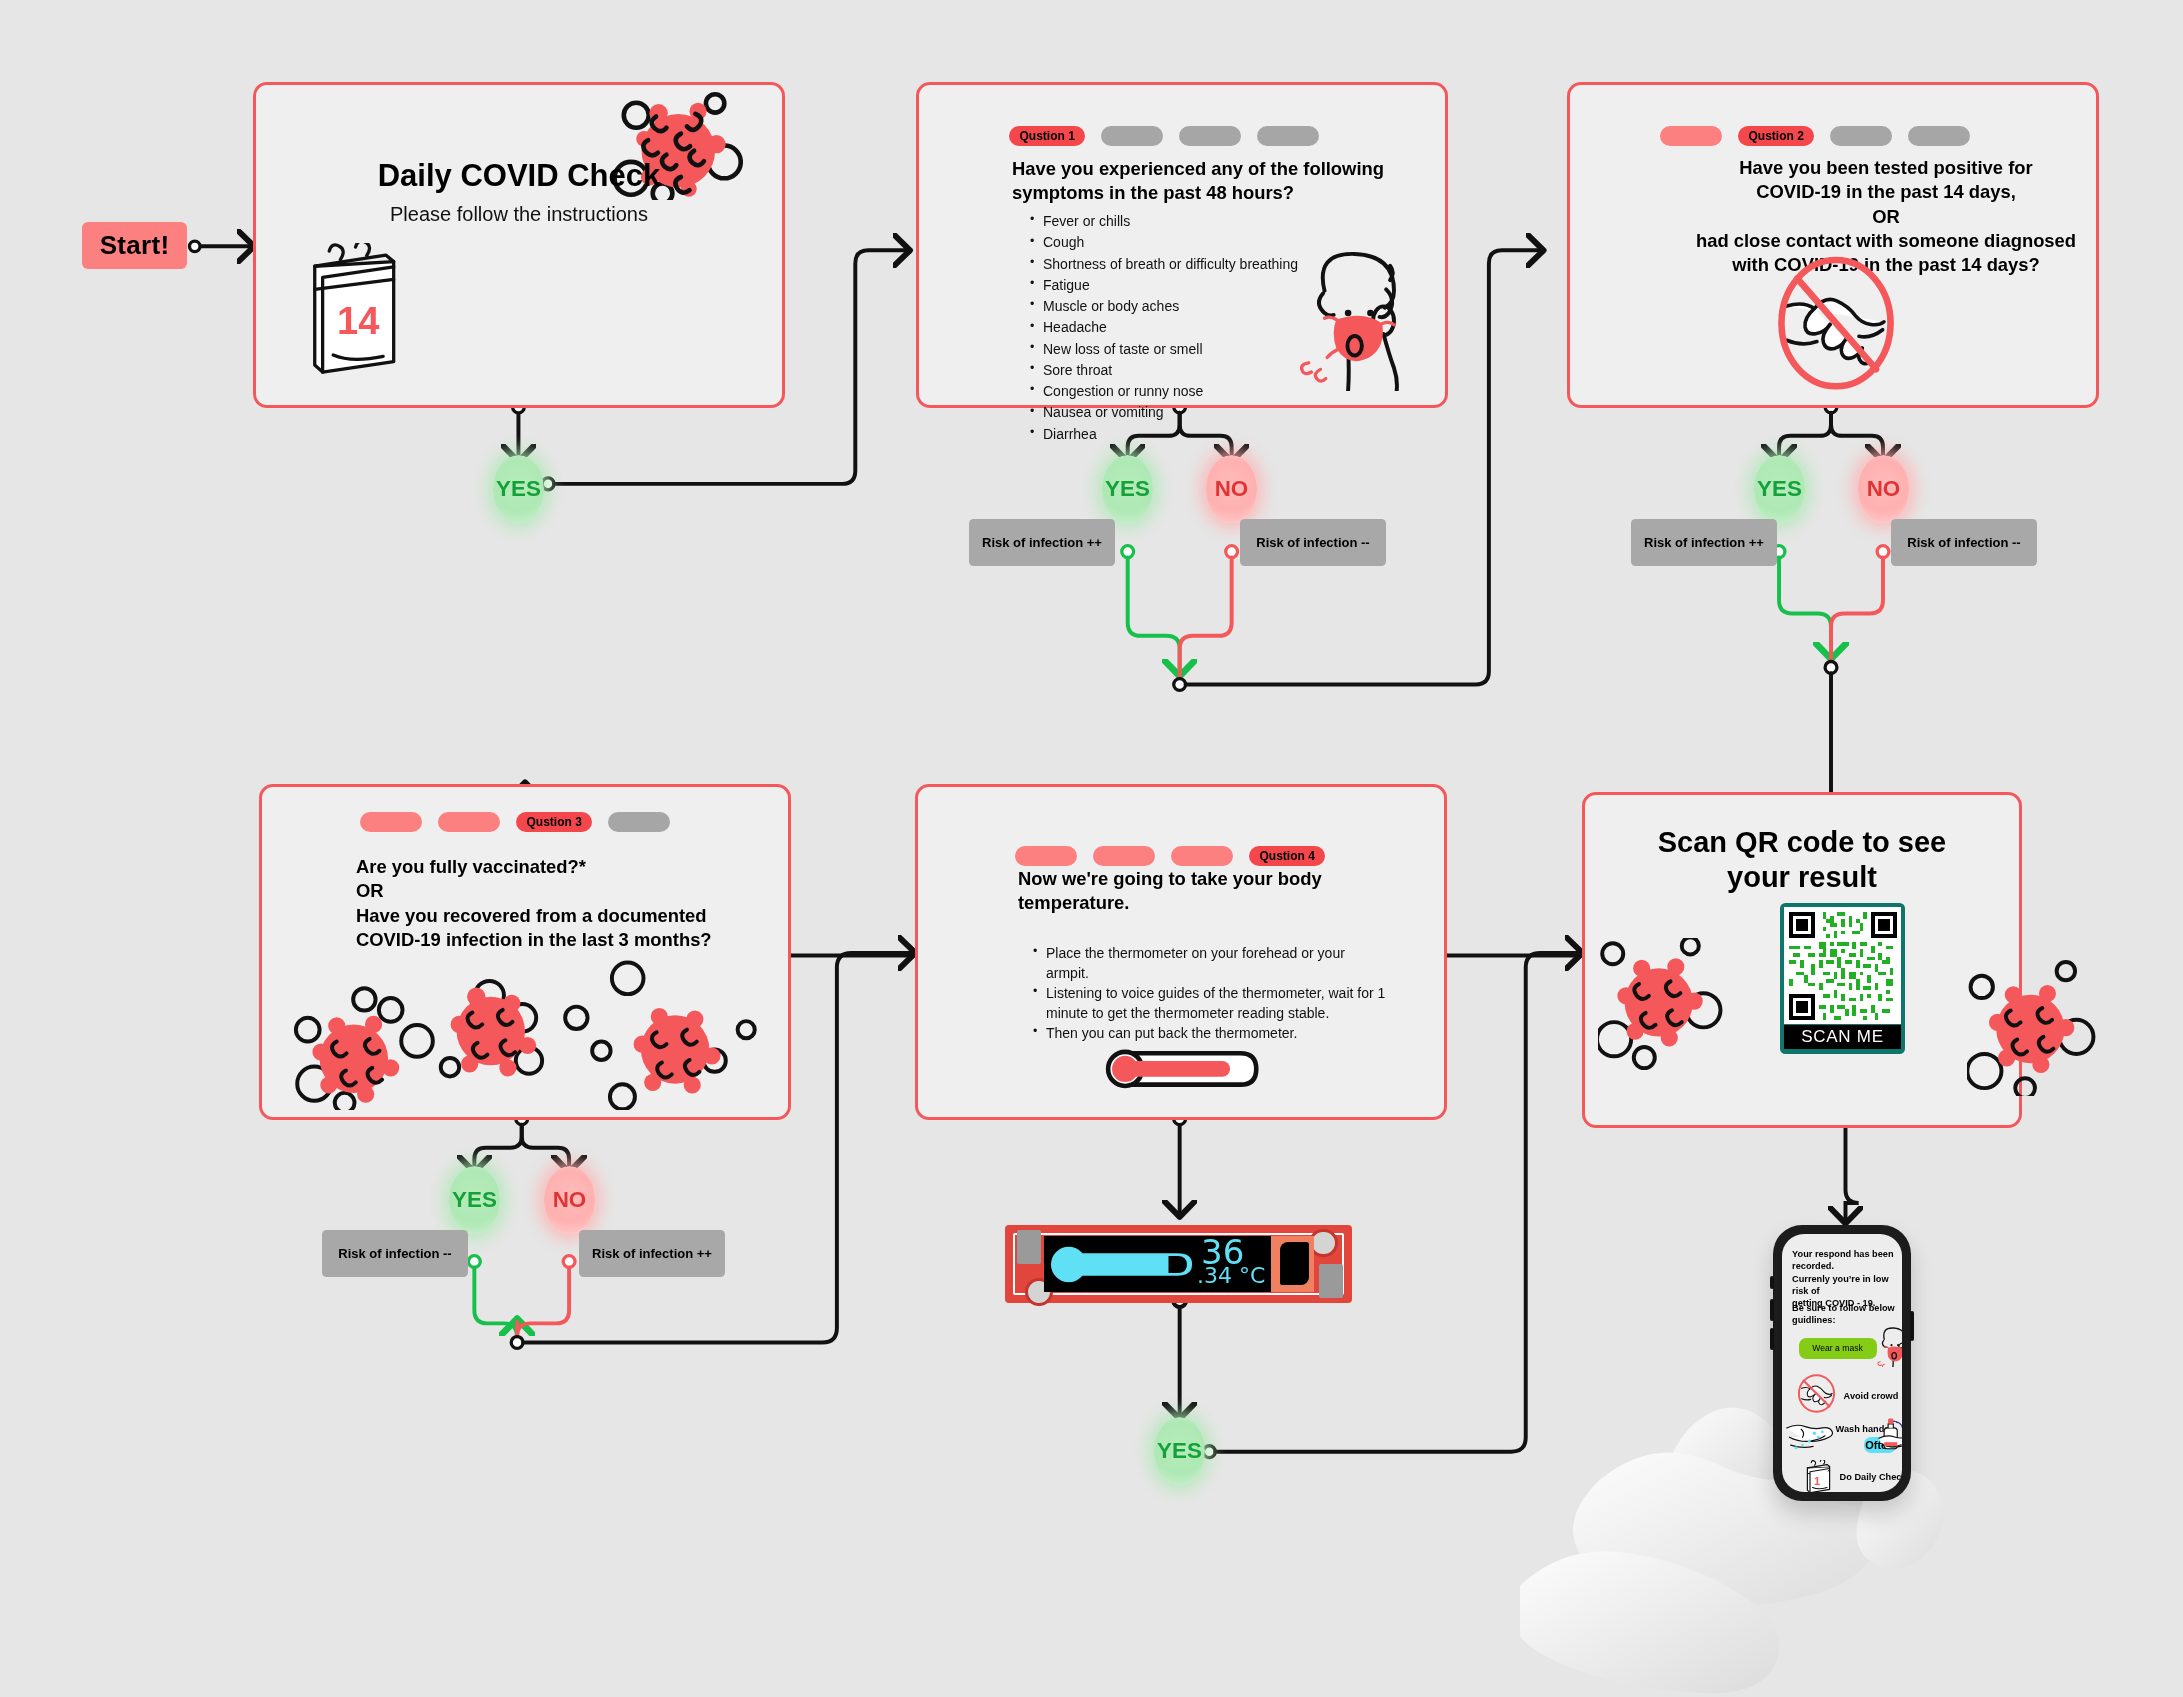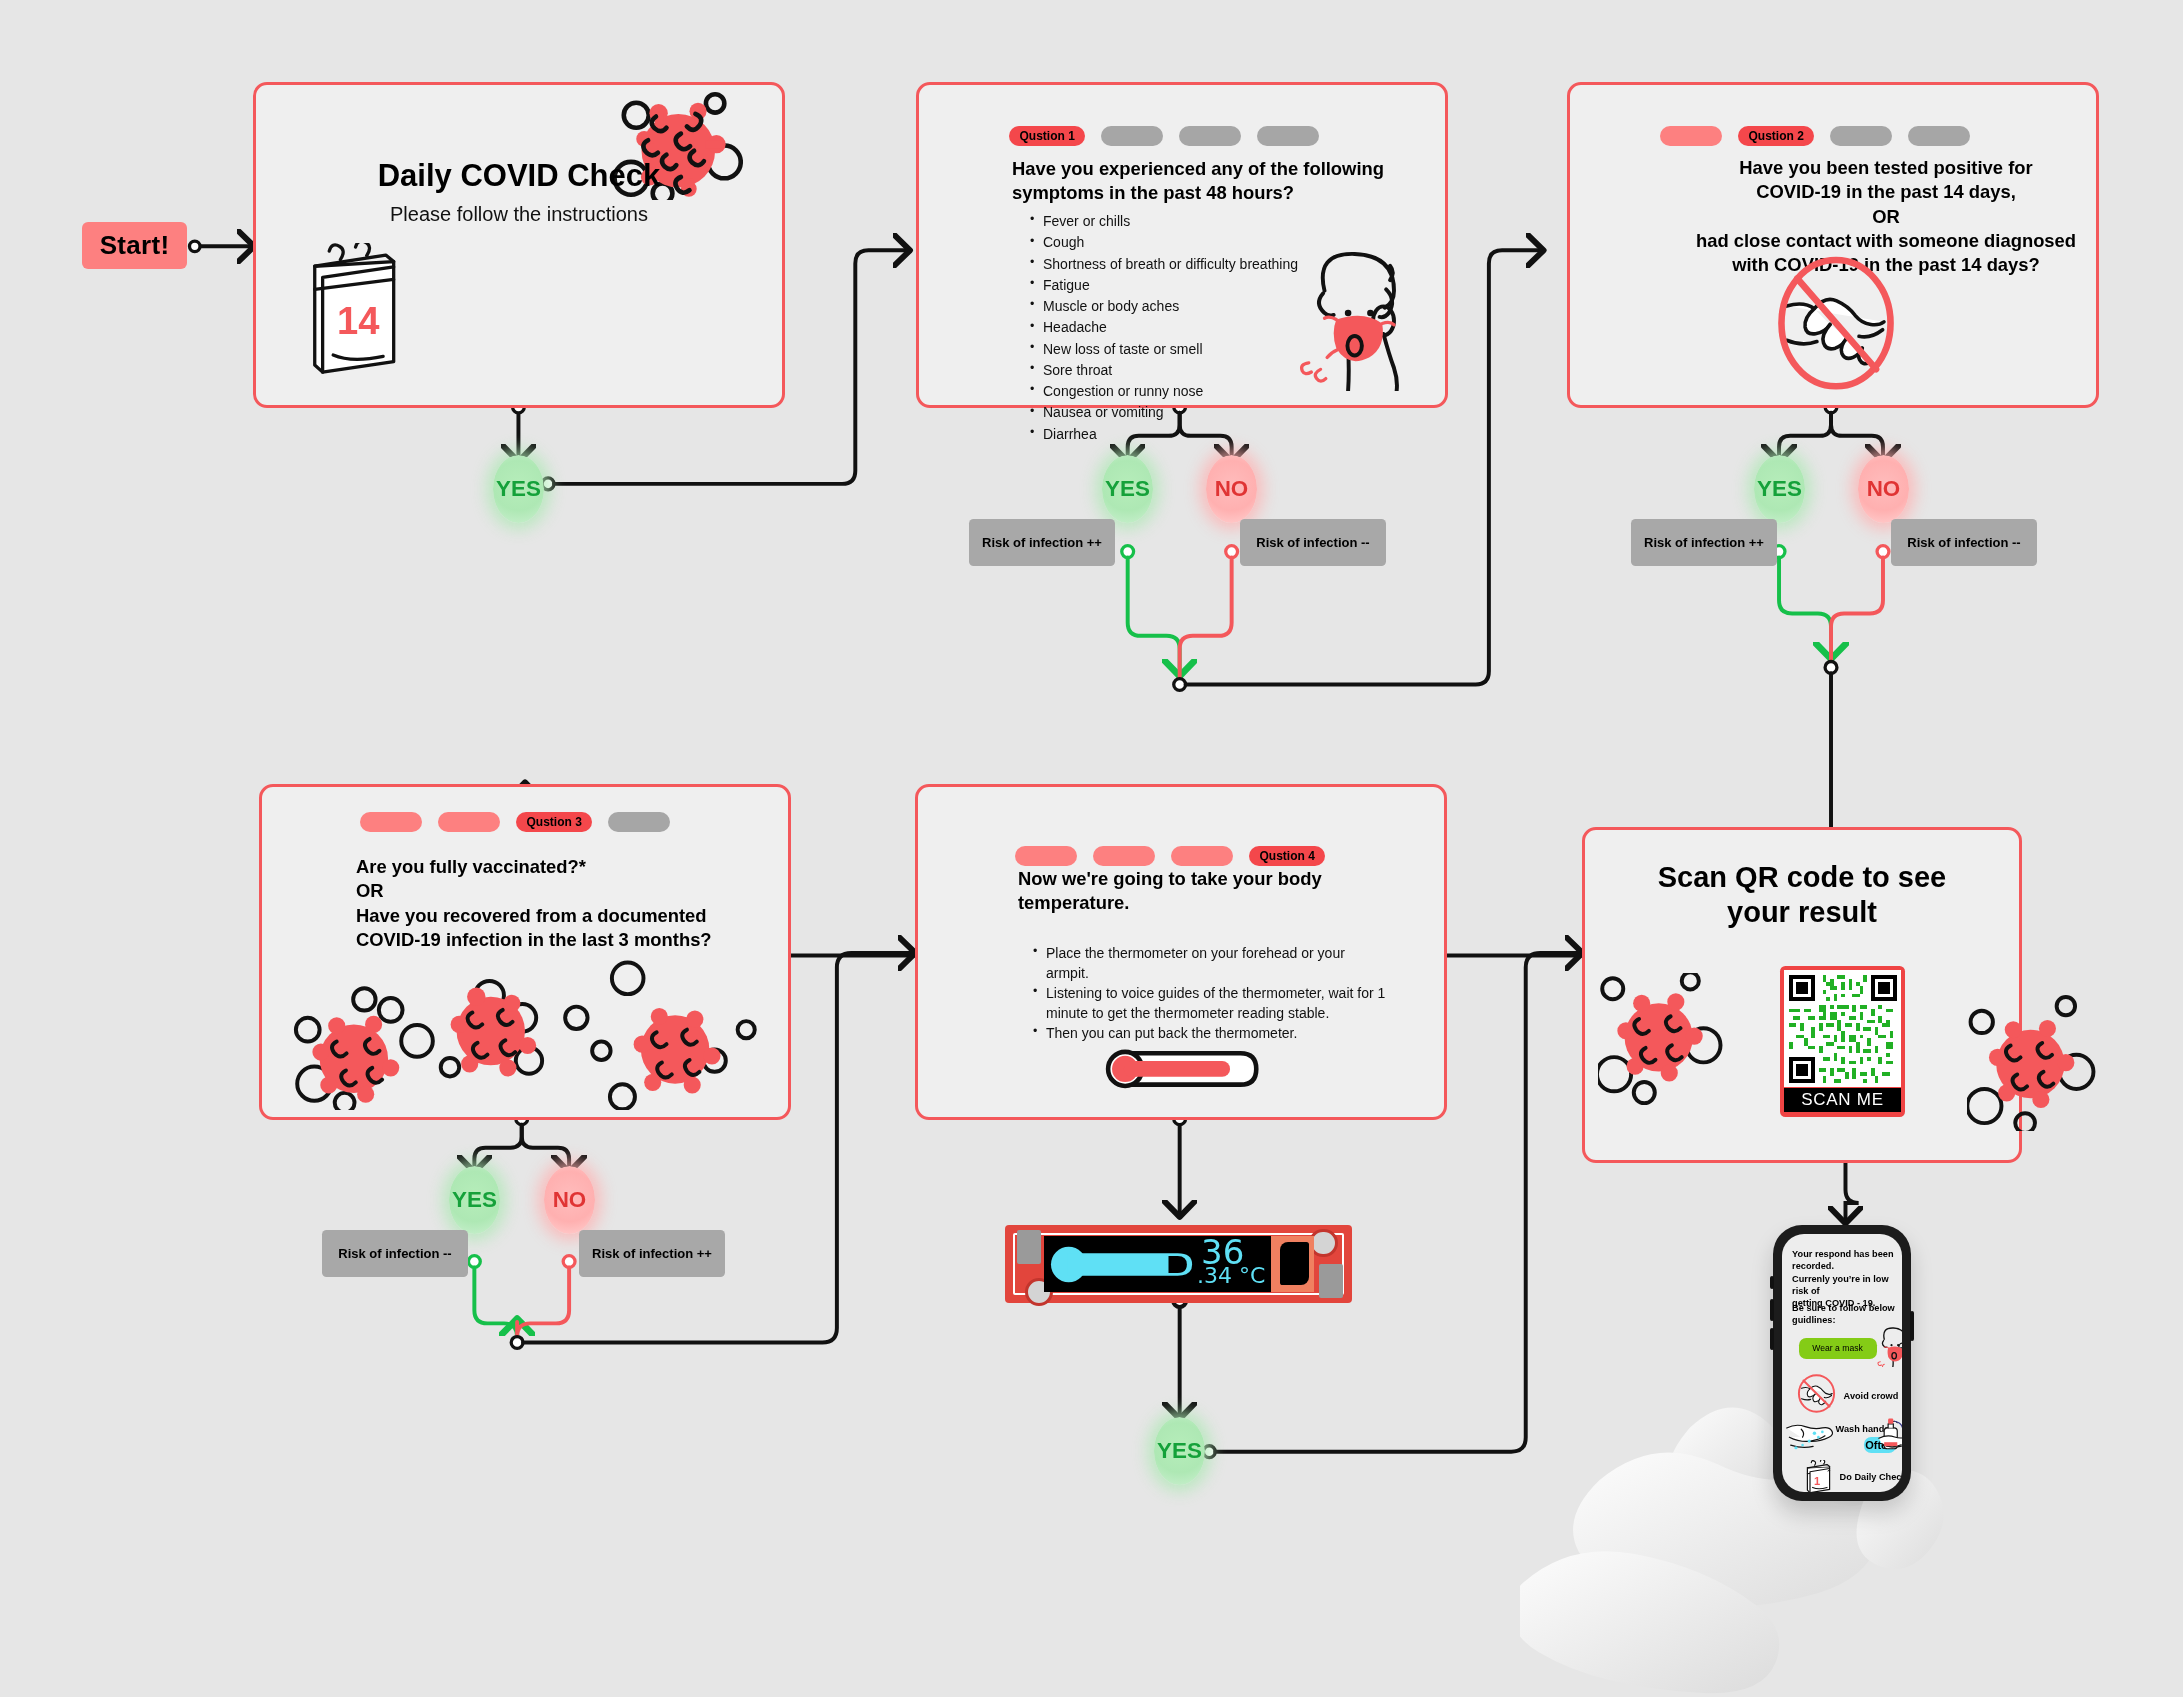--- a/index.html
+++ b/index.html
@@ -384,21 +384,21 @@
       </ul>
 
     <svg style="position:absolute;left:183px;top:257px;width:165px;height:59px;" viewBox="0 0 250 90">
       <path d="M40,14 L212,14 q24,0 24,24 q0,24 -24,24 L40,62 q-24,0 -24,-24 q0,-24 24,-24 Z" fill="#fff" stroke="#111" stroke-width="7"></path>
       <circle cx="36" cy="38" r="26" fill="#fff" stroke="#111" stroke-width="7"></circle>
       <circle cx="36" cy="38" r="20" fill="#f4585b"></circle>
       <rect x="34" y="26" width="162" height="24" rx="12" fill="#f4585b"></rect>
     </svg>
   </div>
 
-  <div class="card" style="left:1582px;top:827px;width:440px;height:336px;">
+  <div class="card" style="left:1582px;top:792px;width:440px;height:336px;">
     <div class="big-title" style="left:0;top:30px;width:100%;white-space:pre-line;font-size:29px;">Scan QR code to see
 your result</div>
 
     <svg style="position:absolute;left:13px;top:143px;width:132px;height:138px;" viewBox="0 0 200 210">
       <g stroke="#111" stroke-width="6" fill="none">
         <circle cx="22" cy="24" r="16"></circle>
           <circle cx="140" cy="12" r="13"></circle>
         <circle cx="24" cy="154" r="26"></circle>
           <circle cx="70" cy="182" r="16"></circle>
           <circle cx="160" cy="110" r="26"></circle>
@@ -438,21 +438,21 @@
           <circle cx="112" cy="162" r="13"></circle>
       </g>
       <g stroke="#111" stroke-width="6" fill="none" stroke-linecap="round">
         <path d="M66,80 q-12,6 -4,17 q9,11 19,1"></path>
           <path d="M114,76 q-12,6 -4,17 q9,11 19,1"></path>
         <path d="M76,124 q-12,6 -4,17 q9,11 19,1"></path>
           <path d="M116,120 q-12,6 -4,17 q9,11 19,1"></path>
       </g>
     </svg>
 
-    <div style="position:absolute;left:195px;top:108px;width:125px;height:151px;background:#ef4444;border-radius:5.3px;margin-top:28px;">
+    <div style="position:absolute;left:195px;top:108px;width:125px;height:151px;background:#0f766e;border-radius:5.3px;">
       <div style="position:absolute;left:4px;top:4px;width:117px;height:117px;background:#fff;">
         <svg viewBox="0 0 29 29" style="position:absolute;left:4.6px;top:4.6px;width:108px;height:108px;shape-rendering:crispEdges;">
           <rect width="29" height="29" fill="#fff"></rect>
           <g fill="#000">
             <path d="M0,0h7v7h-7z M1,1h5v5h-5z" fill-rule="evenodd"></path>
             <rect x="2" y="2" width="3" height="3"></rect>
             <path d="M22,0h7v7h-7z M23,1h5v5h-5z" fill-rule="evenodd"></path>
             <rect x="24" y="2" width="3" height="3"></rect>
             <path d="M0,22h7v7h-7z M1,23h5v5h-5z" fill-rule="evenodd"></path>
             <rect x="2" y="24" width="3" height="3"></rect>

